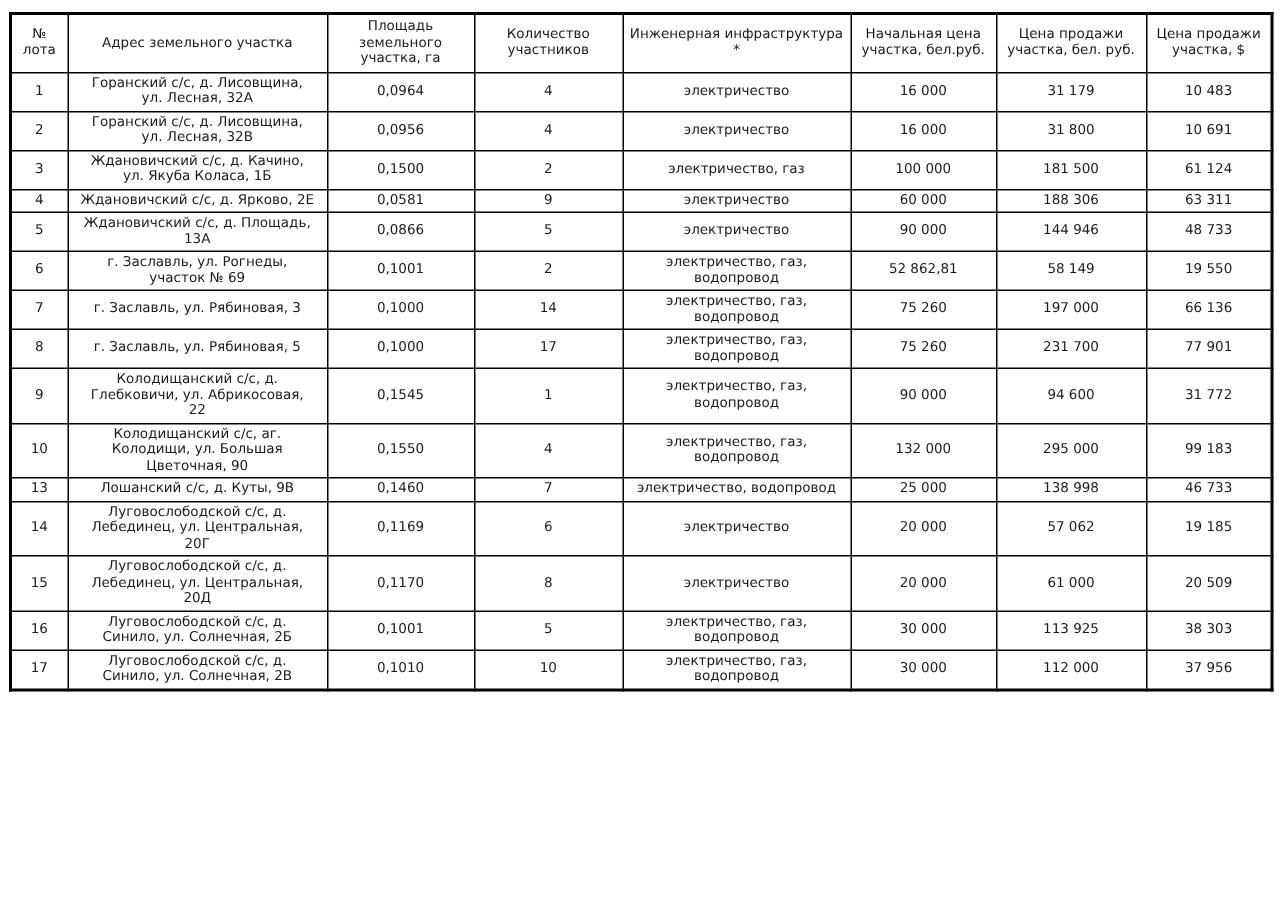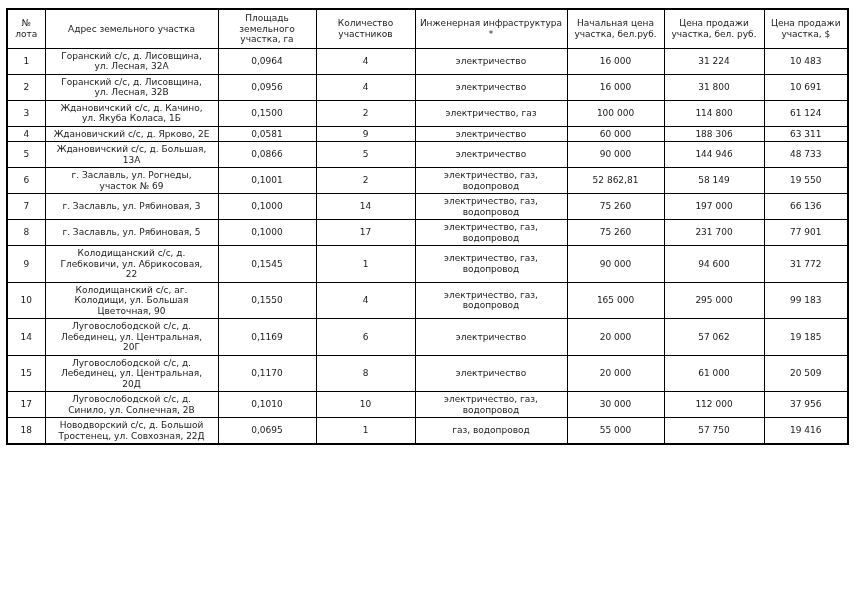--- a/index.html
+++ b/index.html
@@ -78,56 +78,56 @@
       </tr>
     </thead>
     <tbody>
         <tr>
     <td>1</td>
     <td>Горанский с/с, д. Лисовщина, ул. Лесная, 32А</td>
     <td>0,0964</td>
     <td>4</td>
     <td>электричество</td>
     <td>16 000</td>
-    <td>31 224</td>
+    <td>31 179</td>
     <td>10 483</td>
   </tr>
         <tr>
     <td>2</td>
     <td>Горанский с/с, д. Лисовщина, ул. Лесная, 32В</td>
     <td>0,0956</td>
     <td>4</td>
     <td>электричество</td>
     <td>16 000</td>
     <td>31 800</td>
     <td>10 691</td>
   </tr>
         <tr>
     <td>3</td>
     <td>Ждановичский с/с, д. Качино, ул. Якуба Коласа, 1Б</td>
     <td>0,1500</td>
     <td>2</td>
     <td>электричество, газ</td>
     <td>100 000</td>
-    <td>114 800</td>
+    <td>181 500</td>
     <td>61 124</td>
   </tr>
         <tr>
     <td>4</td>
     <td>Ждановичский с/с, д. Ярково, 2Е</td>
     <td>0,0581</td>
     <td>9</td>
     <td>электричество</td>
     <td>60 000</td>
     <td>188 306</td>
     <td>63 311</td>
   </tr>
         <tr>
     <td>5</td>
-    <td>Ждановичский с/с, д. Большая, 13А</td>
+    <td>Ждановичский с/с, д. Площадь, 13А</td>
     <td>0,0866</td>
     <td>5</td>
     <td>электричество</td>
     <td>90 000</td>
     <td>144 946</td>
     <td>48 733</td>
   </tr>
         <tr>
     <td>6</td>
     <td>г. Заславль, ул. Рогнеды, участок № 69</td>
@@ -167,23 +167,33 @@
     <td>90 000</td>
     <td>94 600</td>
     <td>31 772</td>
   </tr>
         <tr>
     <td>10</td>
     <td>Колодищанский с/с, аг. Колодищи, ул. Большая Цветочная, 90</td>
     <td>0,1550</td>
     <td>4</td>
     <td>электричество, газ, водопровод</td>
-    <td>165 000</td>
+    <td>132 000</td>
     <td>295 000</td>
     <td>99 183</td>
+  </tr>
+        <tr>
+    <td>13</td>
+    <td>Лошанский с/с, д. Куты, 9В</td>
+    <td>0,1460</td>
+    <td>7</td>
+    <td>электричество, водопровод</td>
+    <td>25 000</td>
+    <td>138 998</td>
+    <td>46 733</td>
   </tr>
         <tr>
     <td>14</td>
     <td>Луговослободской с/с, д. Лебединец, ул. Центральная, 20Г</td>
     <td>0,1169</td>
     <td>6</td>
     <td>электричество</td>
     <td>20 000</td>
     <td>57 062</td>
     <td>19 185</td>
@@ -192,34 +202,34 @@
     <td>15</td>
     <td>Луговослободской с/с, д. Лебединец, ул. Центральная, 20Д</td>
     <td>0,1170</td>
     <td>8</td>
     <td>электричество</td>
     <td>20 000</td>
     <td>61 000</td>
     <td>20 509</td>
   </tr>
         <tr>
+    <td>16</td>
+    <td>Луговослободской с/с, д. Синило, ул. Солнечная, 2Б</td>
+    <td>0,1001</td>
+    <td>5</td>
+    <td>электричество, газ, водопровод</td>
+    <td>30 000</td>
+    <td>113 925</td>
+    <td>38 303</td>
+  </tr>
+        <tr>
     <td>17</td>
     <td>Луговослободской с/с, д. Синило, ул. Солнечная, 2В</td>
     <td>0,1010</td>
     <td>10</td>
     <td>электричество, газ, водопровод</td>
     <td>30 000</td>
     <td>112 000</td>
     <td>37 956</td>
-  </tr>
-        <tr>
-    <td>18</td>
-    <td>Новодворский с/с, д. Большой Тростенец, ул. Совхозная, 22Д</td>
-    <td>0,0695</td>
-    <td>1</td>
-    <td>газ, водопровод</td>
-    <td>55 000</td>
-    <td>57 750</td>
-    <td>19 416</td>
   </tr>
       </tbody>
   </table>
 </div>
 
 </body></html>

